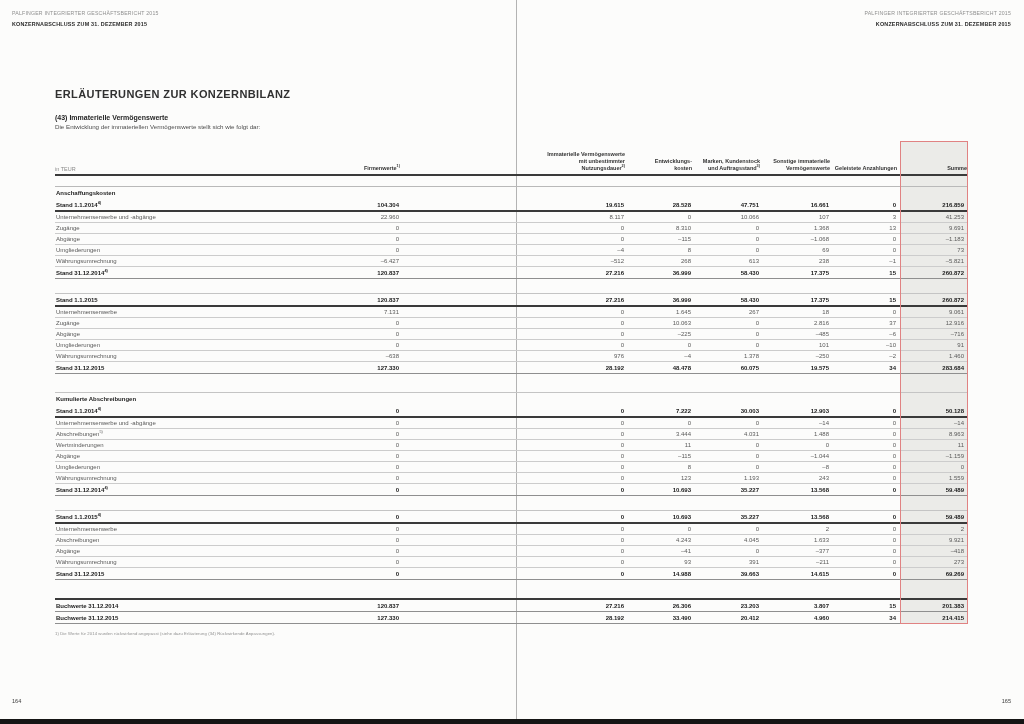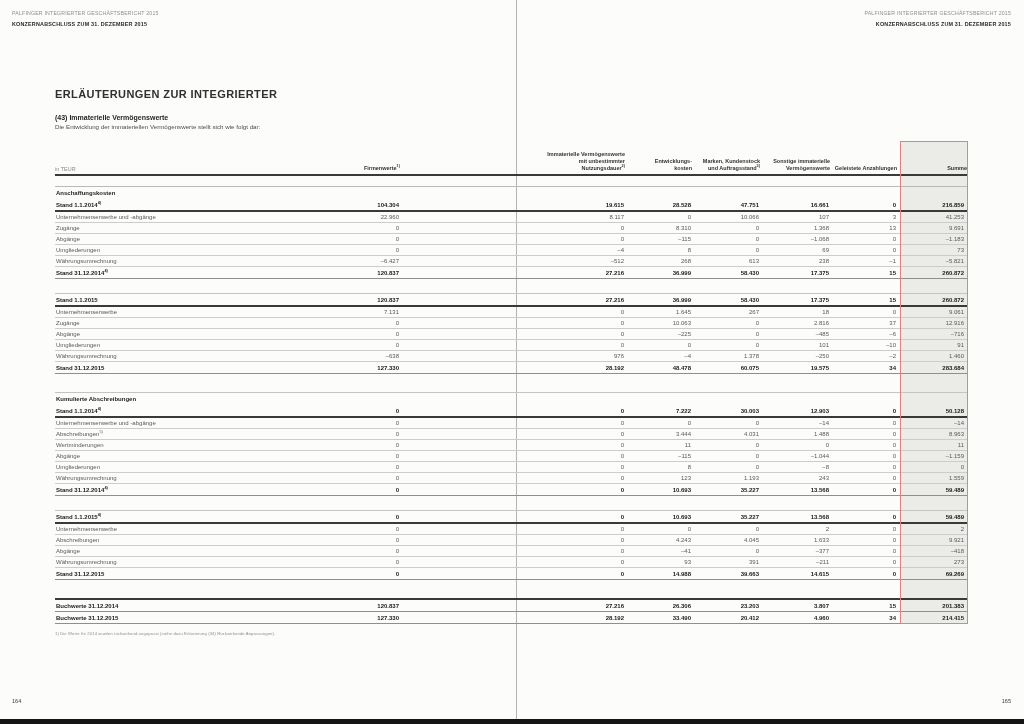--- a/index.html
+++ b/index.html
@@ -61,21 +61,21 @@
   <div class="tophdr left">
     <div class="l1">PALFINGER INTEGRIERTER GESCHÄFTSBERICHT 2015</div>
     <div class="l2">KONZERNABSCHLUSS ZUM 31. DEZEMBER 2015</div>
   </div>
   <div class="tophdr right">
     <div class="l1">PALFINGER INTEGRIERTER GESCHÄFTSBERICHT 2015</div>
     <div class="l2">KONZERNABSCHLUSS ZUM 31. DEZEMBER 2015</div>
   </div>
 
   <div class="content">
-    <h1 class="h-main">ERLÄUTERUNGEN ZUR INTEGRIERTER</h1>
+    <h1 class="h-main">ERLÄUTERUNGEN ZUR KONZERNBILANZ</h1>
     <h2 class="h-note">(43) Immaterielle Vermögenswerte</h2>
     <p class="intro">Die Entwicklung der immateriellen Vermögenswerte stellt sich wie folgt dar:</p>
 
     <div class="tablewrap" id="tbl">
       <div class="summe-bg"></div>
       <div class="summe-frame"></div>
     <div class="trow thead">
           <div class="cell unit">in TEUR</div>
           <div class="cell hcell">Firmenwerte<sup>1)</sup></div>
           <div class="cell hcell">Immaterielle Vermögenswerte<br>mit unbestimmter<br>Nutzungsdauer<sup>2)</sup></div>

